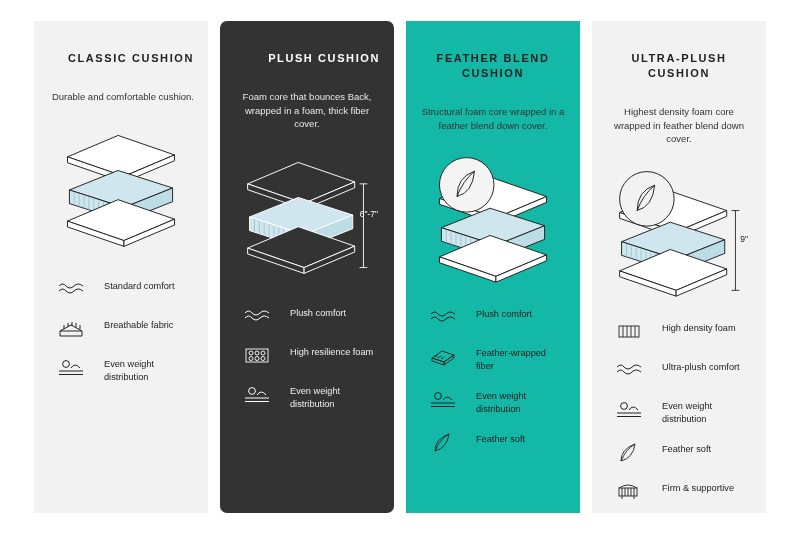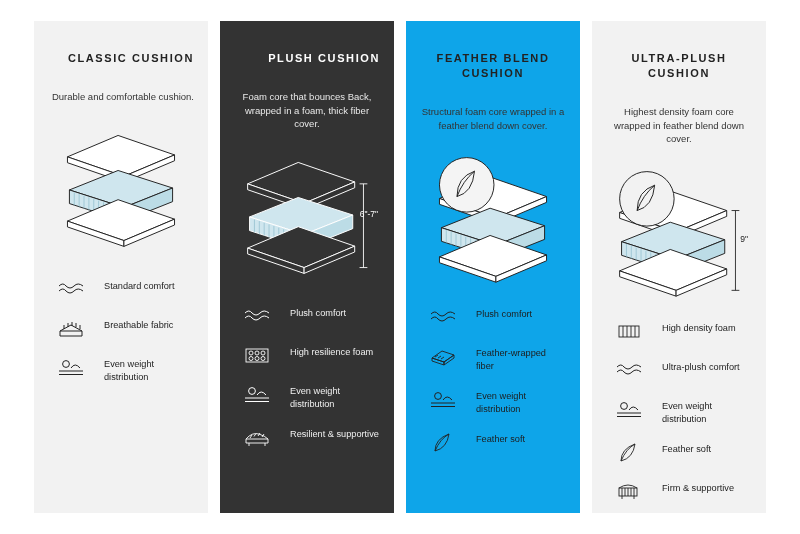--- a/index.html
+++ b/index.html
@@ -31,22 +31,23 @@
     box-sizing: border-box;
     padding: 22px 14px 10px 14px;
     display: flex;
     flex-direction: column;
     align-items: flex-end;
     position: relative;
   }
   .card.dark {
     background: #333333;
     height: 492px;
-  }
-  .card.light-alt { background: #0ea5e9; }
+    border-radius: 7px;
+  }
+  .card.light-alt { background: #14b8a6; }
 
   .card-title {
     font-size: 11px;
     font-weight: bold;
     letter-spacing: 1.6px;
     color: #222222;
     text-align: center;
     line-height: 15px;
     text-transform: uppercase;
     margin: 8px 0 0 0;
@@ -245,31 +246,20 @@
       </div>
       <div class="feature">
         <span class="ficon">
           <svg width="28" height="22" viewBox="0 0 28 22" fill="none" stroke="#ffffff" stroke-width="1">
             <circle cx="9" cy="8" r="3.4"></circle>
             <path d="M14 12 q4 -6 9 0"></path>
             <path d="M2 15 h24 M2 18.5 h24"></path>
           </svg>
         </span>
         <span class="flabel">Even weight distribution</span>
-      </div>
-      <div class="feature">
-        <span class="ficon">
-          <svg width="28" height="22" viewBox="0 0 28 22" fill="none" stroke="#ffffff" stroke-width="0.9">
-            <path d="M3 13 q6 -7 13 -5 q6 2 9 5"></path>
-            <path d="M3 13 h22 v4 h-22 z"></path>
-            <path d="M6 17 v3 M22 17 v3"></path>
-            <path d="M7 12 l2 -3 M11 10.5 l2 -3 M15 10 l2 -3 M19 11 l2 -3"></path>
-          </svg>
-        </span>
-        <span class="flabel">Resilient &amp; supportive</span>
       </div>
     </div>
   </div>
 
   <div class="card light-alt">
     <div class="card-title">FEATHER BLEND CUSHION</div>
     <div class="card-desc">Structural foam core wrapped in a feather blend down cover.</div>
 
     <div class="diagram">
       <svg width="150" height="140" viewBox="0 0 150 140">

